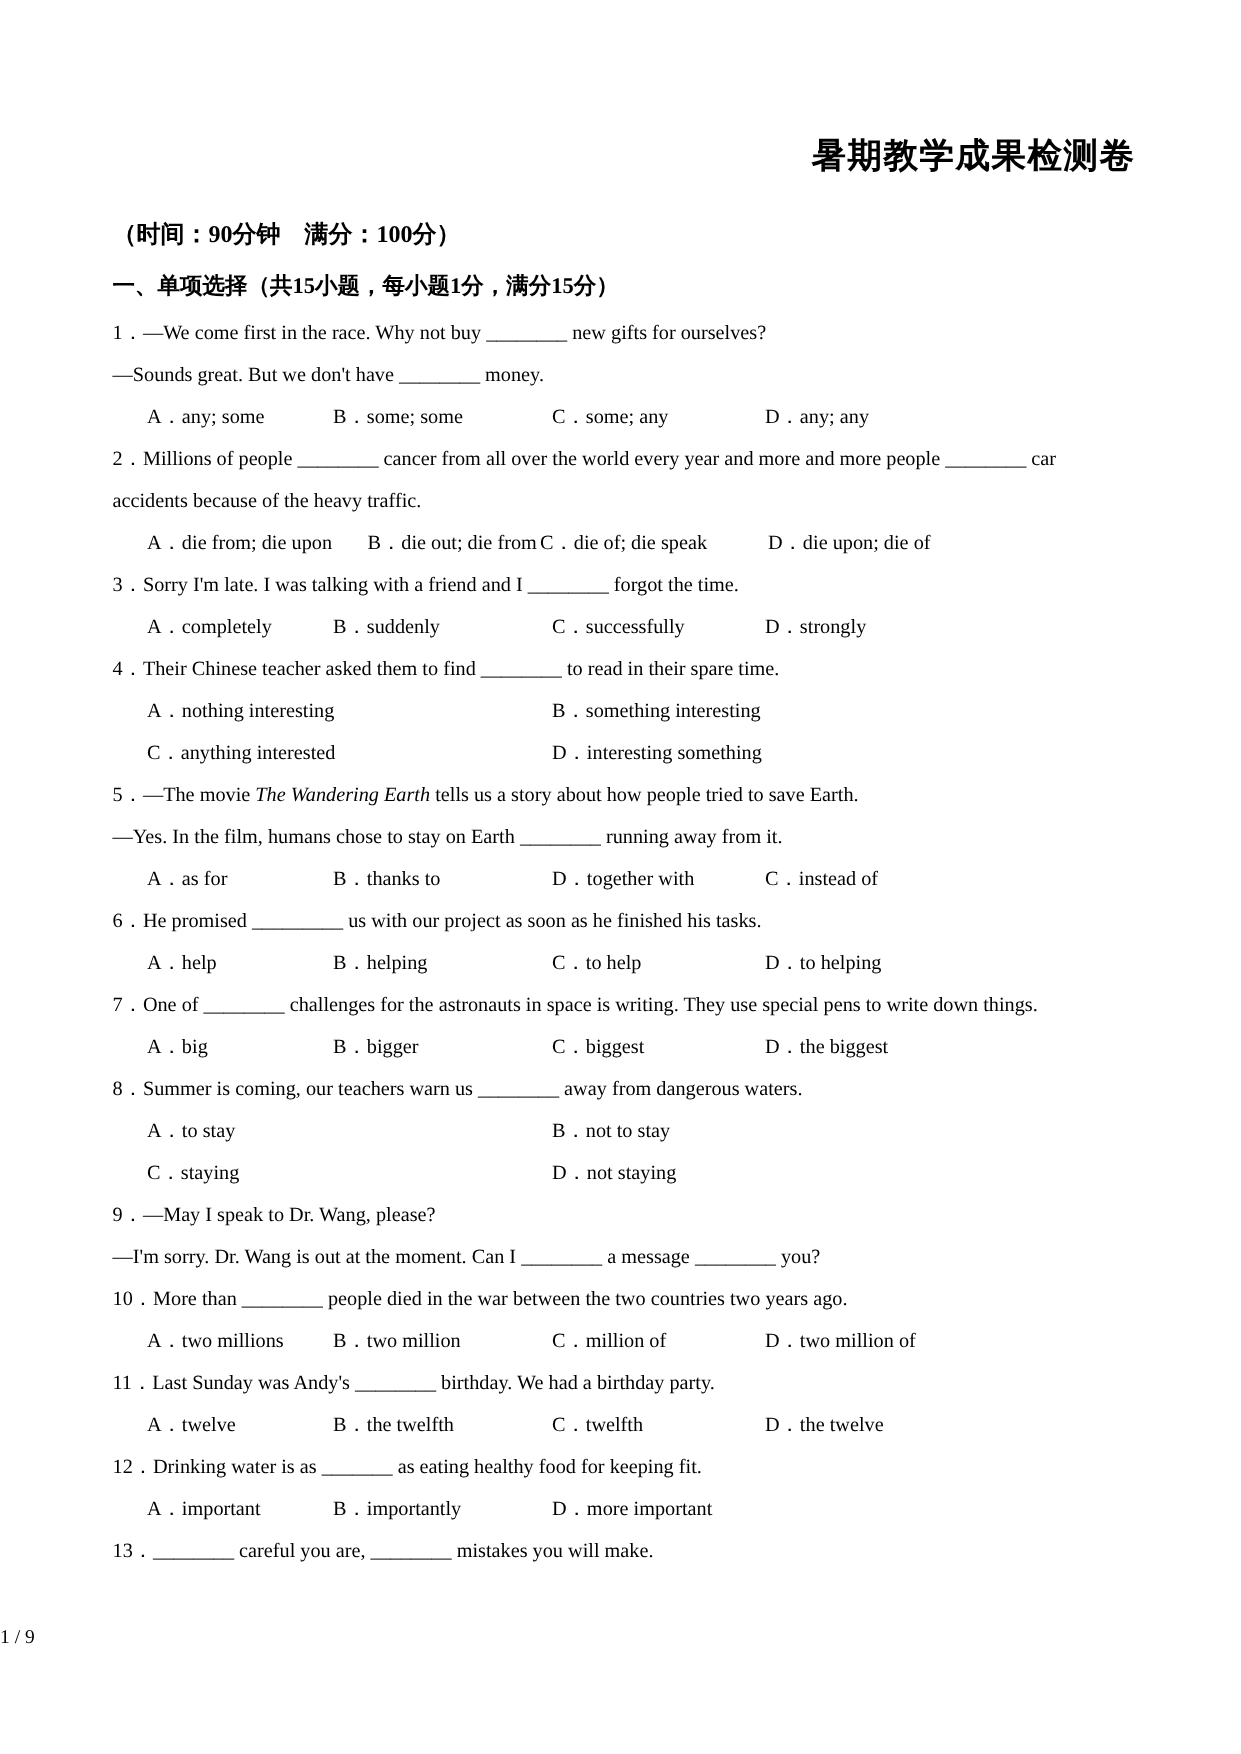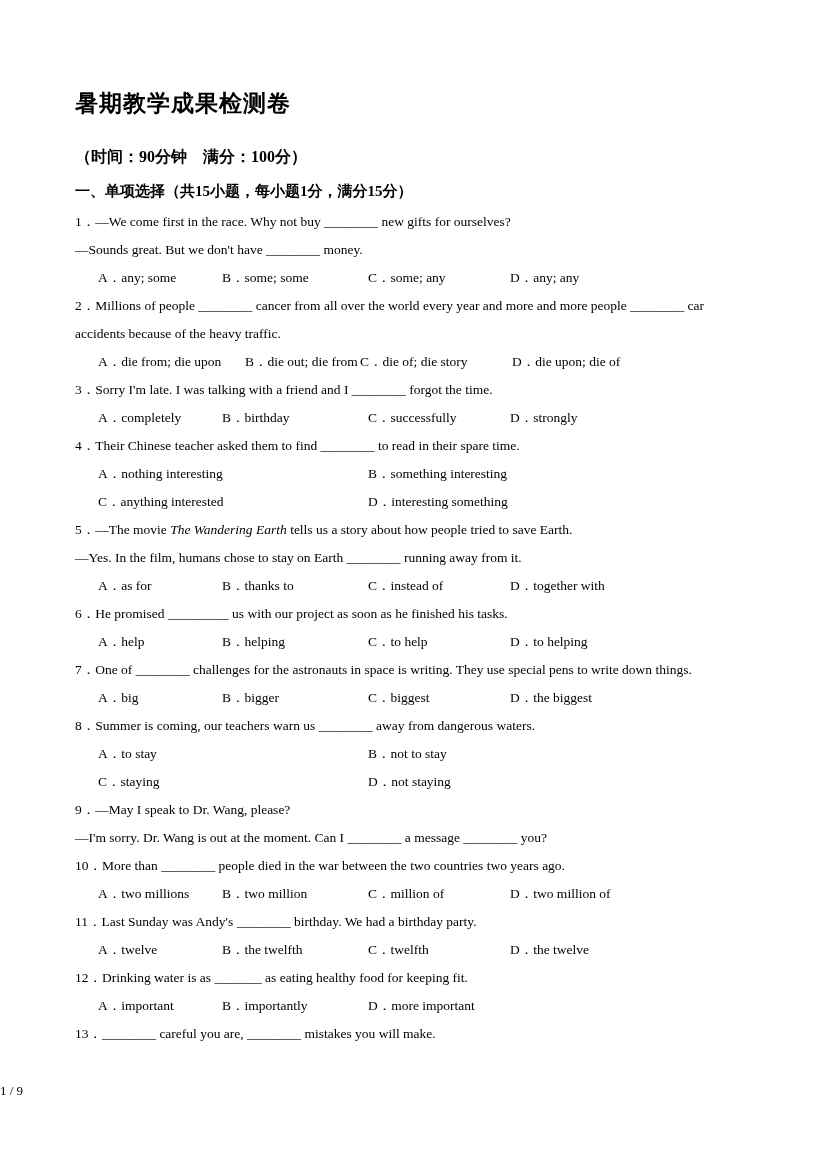--- a/index.html
+++ b/index.html
@@ -3,21 +3,21 @@
 <meta charset="utf-8">
 <style>
   *{box-sizing:border-box}
   html,body{margin:0;padding:0}
   body{
     width:827px;height:1169px;background:#ffffff;color:#000;
     font-family:"Liberation Serif","DejaVu Serif",serif;
     position:relative;overflow:hidden;
   }
   .page{padding:88px 70px 0 75px}
-  .title{margin:0;text-align:left;font-size:23px;font-weight:700;line-height:32px;letter-spacing:1px}
+  .title{margin:0;text-align:right;font-size:23px;font-weight:700;line-height:32px;letter-spacing:1px}
   .subtitle{margin:26px 0 0;text-align:left;font-size:16px;font-weight:700;line-height:22px}
   .section-heading{margin:12px 0 0;font-size:15px;font-weight:700;line-height:22px}
   .questions{margin-top:6px;font-size:13.5px;line-height:28px}
   .question{margin:0}
   .stem-line{white-space:nowrap}
   .options{display:grid;padding-left:23px}
   .options.row4{grid-template-columns:124px 146px 142px 1fr}
   .options.row4b{grid-template-columns:147px 115px 152px 1fr}
   .options.grid2{grid-template-columns:270px 1fr}
   .option{white-space:nowrap}
@@ -40,50 +40,50 @@
           <div class="option">C．some; any</div>
           <div class="option">D．any; any</div>
         </div>
       </div>
       <div class="question">
         <div class="stem-line">2．Millions of people ________ cancer from all over the world every year and more and more people ________ car</div>
         <div class="stem-line">accidents because of the heavy traffic.</div>
         <div class="options row4b">
           <div class="option">A．die from; die upon</div>
           <div class="option">B．die out; die from</div>
-          <div class="option">C．die of; die story</div>
+          <div class="option">C．die of; die speak</div>
           <div class="option">D．die upon; die of</div>
         </div>
       </div>
       <div class="question">
         <div class="stem-line">3．Sorry I'm late. I was talking with a friend and I ________ forgot the time.</div>
         <div class="options row4">
           <div class="option">A．completely</div>
-          <div class="option">B．birthday</div>
+          <div class="option">B．suddenly</div>
           <div class="option">C．successfully</div>
           <div class="option">D．strongly</div>
         </div>
       </div>
       <div class="question">
         <div class="stem-line">4．Their Chinese teacher asked them to find ________ to read in their spare time.</div>
         <div class="options grid2">
           <div class="option">A．nothing interesting</div>
           <div class="option">B．something interesting</div>
           <div class="option">C．anything interested</div>
           <div class="option">D．interesting something</div>
         </div>
       </div>
       <div class="question">
         <div class="stem-line">5．—The movie <span style="font-style: italic;">The Wandering Earth</span> tells us a story about how people tried to save Earth.</div>
         <div class="stem-line">—Yes. In the film, humans chose to stay on Earth ________ running away from it.</div>
         <div class="options row4">
           <div class="option">A．as for</div>
           <div class="option">B．thanks to</div>
+          <div class="option">D．together with</div>
           <div class="option">C．instead of</div>
-          <div class="option">D．together with</div>
         </div>
       </div>
       <div class="question">
         <div class="stem-line">6．He promised _________ us with our project as soon as he finished his tasks.</div>
         <div class="options row4">
           <div class="option">A．help</div>
           <div class="option">B．helping</div>
           <div class="option">C．to help</div>
           <div class="option">D．to helping</div>
         </div>

